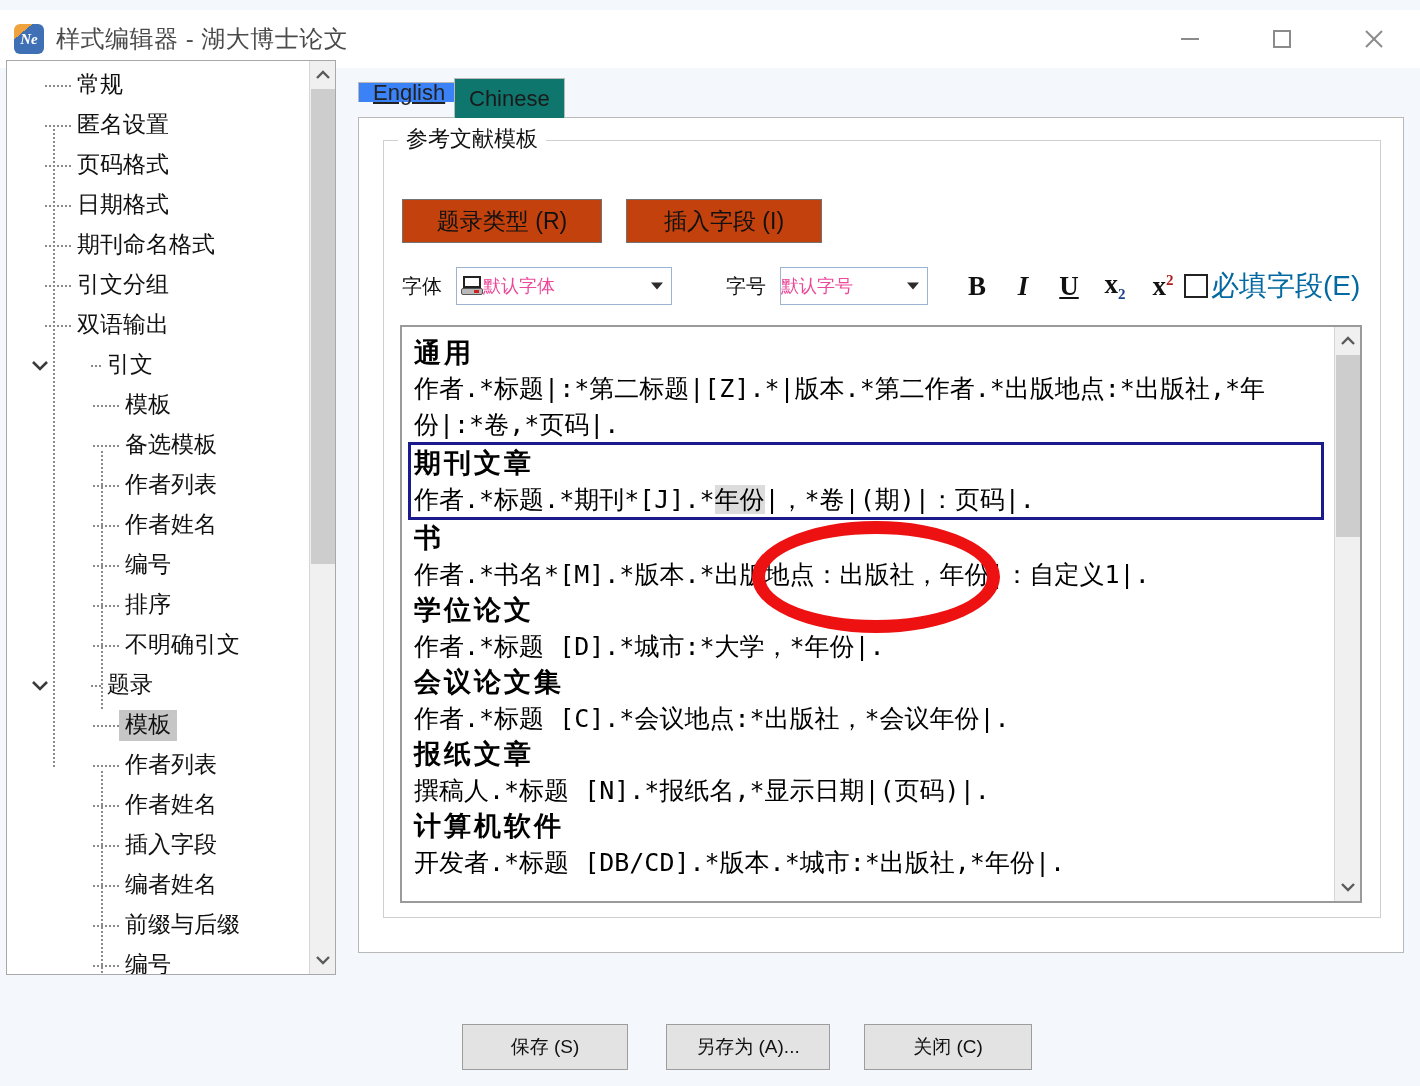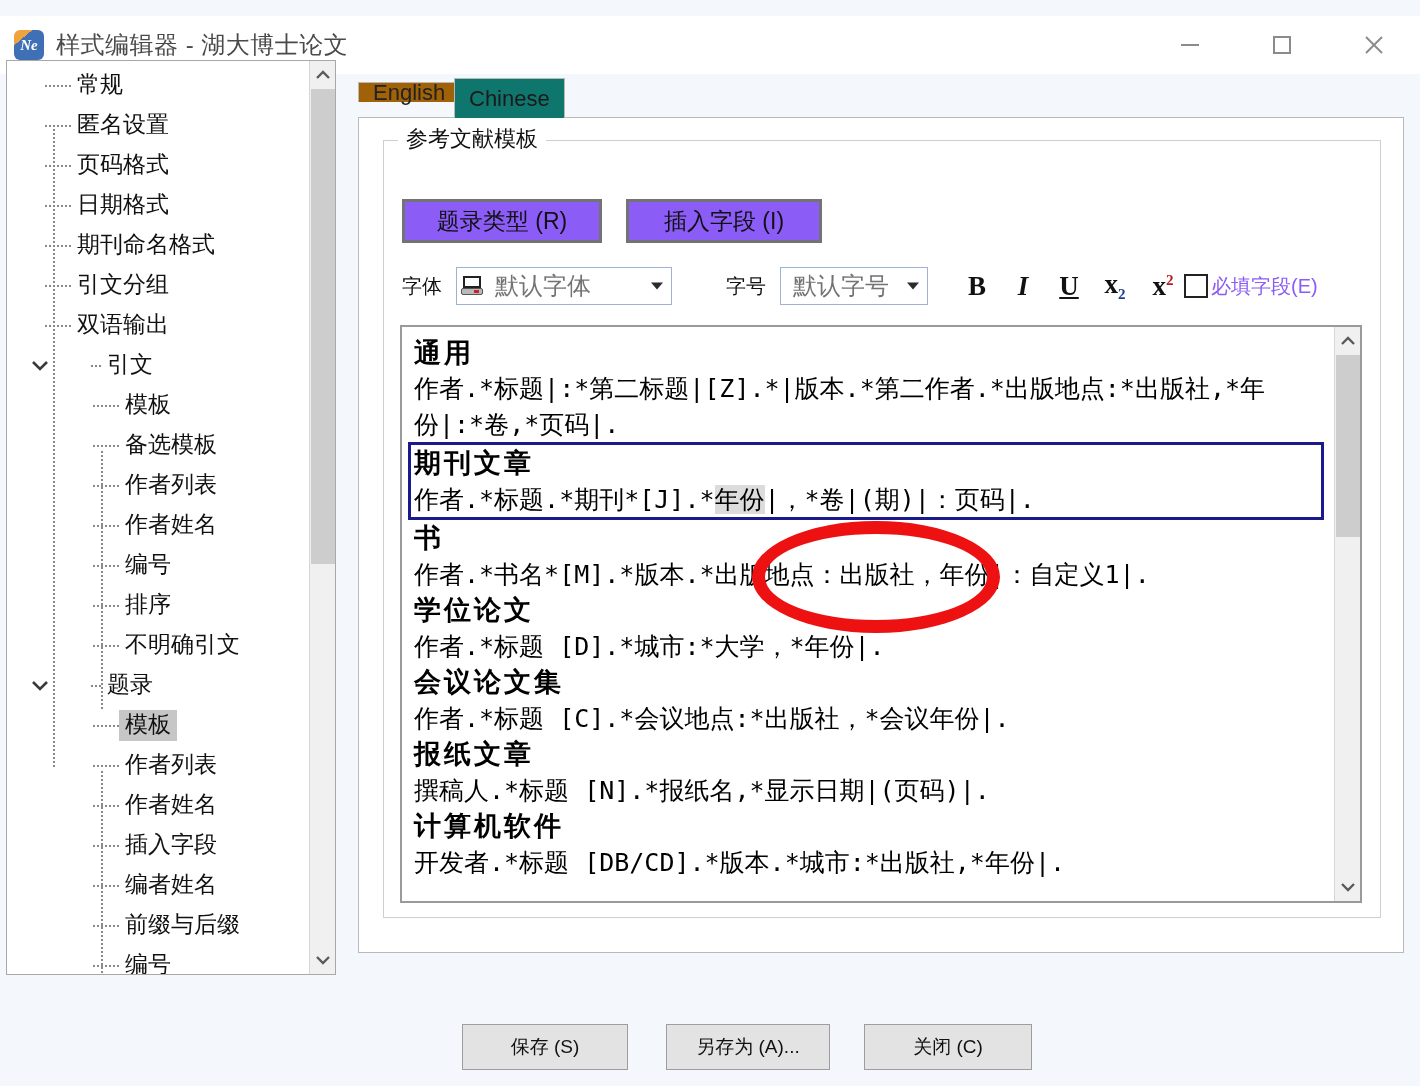--- a/index.html
+++ b/index.html
@@ -7,21 +7,21 @@
   body {
     width:1420px; height:1086px;
     background:#f4f7fb;
     font-family:"Liberation Sans","DejaVu Sans",sans-serif;
     overflow:hidden;
     position:relative;
   }
 
   
   #titlebar{
-    position:absolute; left:0; top:16px; width:1420px; height:58px;
+    position:absolute; left:0; top:10px; width:1420px; height:58px;
     background:#ffffff;
     display:flex; align-items:center;
   }
   #app-icon{
     width:30px; height:30px; margin-left:14px; margin-right:12px;
     border-radius:6px;
     background:linear-gradient(140deg,#f0a33c 0%,#f0a33c 28%,#3f6fb5 28%,#3f6fb5 100%);
     position:relative; flex:none;
   }
   #app-icon span{
@@ -104,57 +104,57 @@
   #tabstrip{
     position:absolute; left:358px; top:78px; width:1046px; height:40px;
   }
   .tab{
     position:absolute; top:0; height:40px;
     display:flex; align-items:center; justify-content:center;
     font-size:22px; color:#1a1a1a;
     border:1px solid #b9b9b9; border-bottom:none;
     padding:0 14px;
   }
-  #tab-english{ left:0; background:#a16207; top:4px; height:20px; color:#222; }
+  #tab-english{ left:0; background:#3b82f6; top:4px; height:20px; color:#222;text-decoration:underline; }
   #tab-chinese{ left:96px; background:#0f766e; z-index:3; }
 
   #rightpanel{
     position:absolute; left:358px; top:117px; width:1046px; height:836px;
     background:#ffffff; border:1px solid #b9b9b9;padding-left:8px;
   }
   #groupbox{
     position:absolute; left:24px; top:22px; width:998px; height:778px;
     border:1px solid #cfcfcf;
   }
   #group-legend{
     position:absolute; left:14px; top:-17px; background:#ffffff;
     padding:0 8px; font-size:22px; color:#111;
   }
 
   .pbtn{
-    background:#8b5cf6; border:3px solid #737373;
+    background:#c2410c; border:1px solid #737373;
     font-size:23px; color:#111; text-align:left;
     display:flex; align-items:center; justify-content:center;
     font-family:"Liberation Sans","DejaVu Sans",sans-serif;
   }
   #btn-rectype{ position:absolute; left:18px; top:58px; width:200px; height:44px; }
   #btn-insertfield{ position:absolute; left:242px; top:58px; width:196px; height:44px; }
 
   
   .lbl{ position:absolute; font-size:20px; color:#111; }
   #lbl-font{ left:18px; top:132px; }
   #lbl-size{ left:342px; top:132px; }
 
   .combo{
     position:absolute; background:#ffffff; border:1px solid #9cb4d2;
     display:flex; align-items:center;
   }
   #combo-font{ left:72px; top:126px; width:216px; height:38px; }
   #combo-size{ left:396px; top:126px; width:148px; height:38px; }
-  .combo .ctext{ font-size:24px; color:#737373; margin-left:12px; white-space:nowrap; }
+  .combo .ctext{ font-size:18px; color:#ec4899; margin-left:0; white-space:nowrap; }
   .combo .carrow{
     position:absolute; right:8px; top:50%; transform:translateY(-50%);
     width:0;height:0;border-left:6px solid transparent;border-right:6px solid transparent;
     border-top:7px solid #2b2b2b;
   }
   #font-glyph{
     width:22px;height:20px;margin-left:4px;flex:none;position:relative;
   }
   #font-glyph .body{position:absolute;left:2px;top:0;width:18px;height:12px;border:2px solid #222;background:#fff;}
   #font-glyph .base{position:absolute;left:0;top:12px;width:22px;height:7px;background:#b9b9b9;border:1px solid #555;border-radius:2px;}
@@ -173,21 +173,21 @@
   .fmtbtn sub{ font-size:15px; color:#1b3f8f; }
   .fmtbtn sup{ font-size:15px; color:#b01c1c; }
 
   #chk-required{
     position:absolute; left:800px; top:128px; height:34px;
     display:flex; align-items:center;
   }
   #chk-required .box{
     width:24px;height:24px;border:2px solid #222;background:#fff;flex:none;
   }
-  #chk-required .ctxt{ font-size:20px;color:#8b5cf6;margin-left:3px;white-space:nowrap; }
+  #chk-required .ctxt{ font-size:28px;color:#0369a1;margin-left:3px;white-space:nowrap; }
 
   
   #editor{
     position:absolute; left:16px; top:184px; width:962px; height:578px;
     background:#ffffff; border:2px solid #9a9a9a; overflow:hidden;
   }
   #edcontent{
     position:absolute; left:0; top:0; width:926px; height:574px;
     padding:8px 10px 0 12px;
   }

